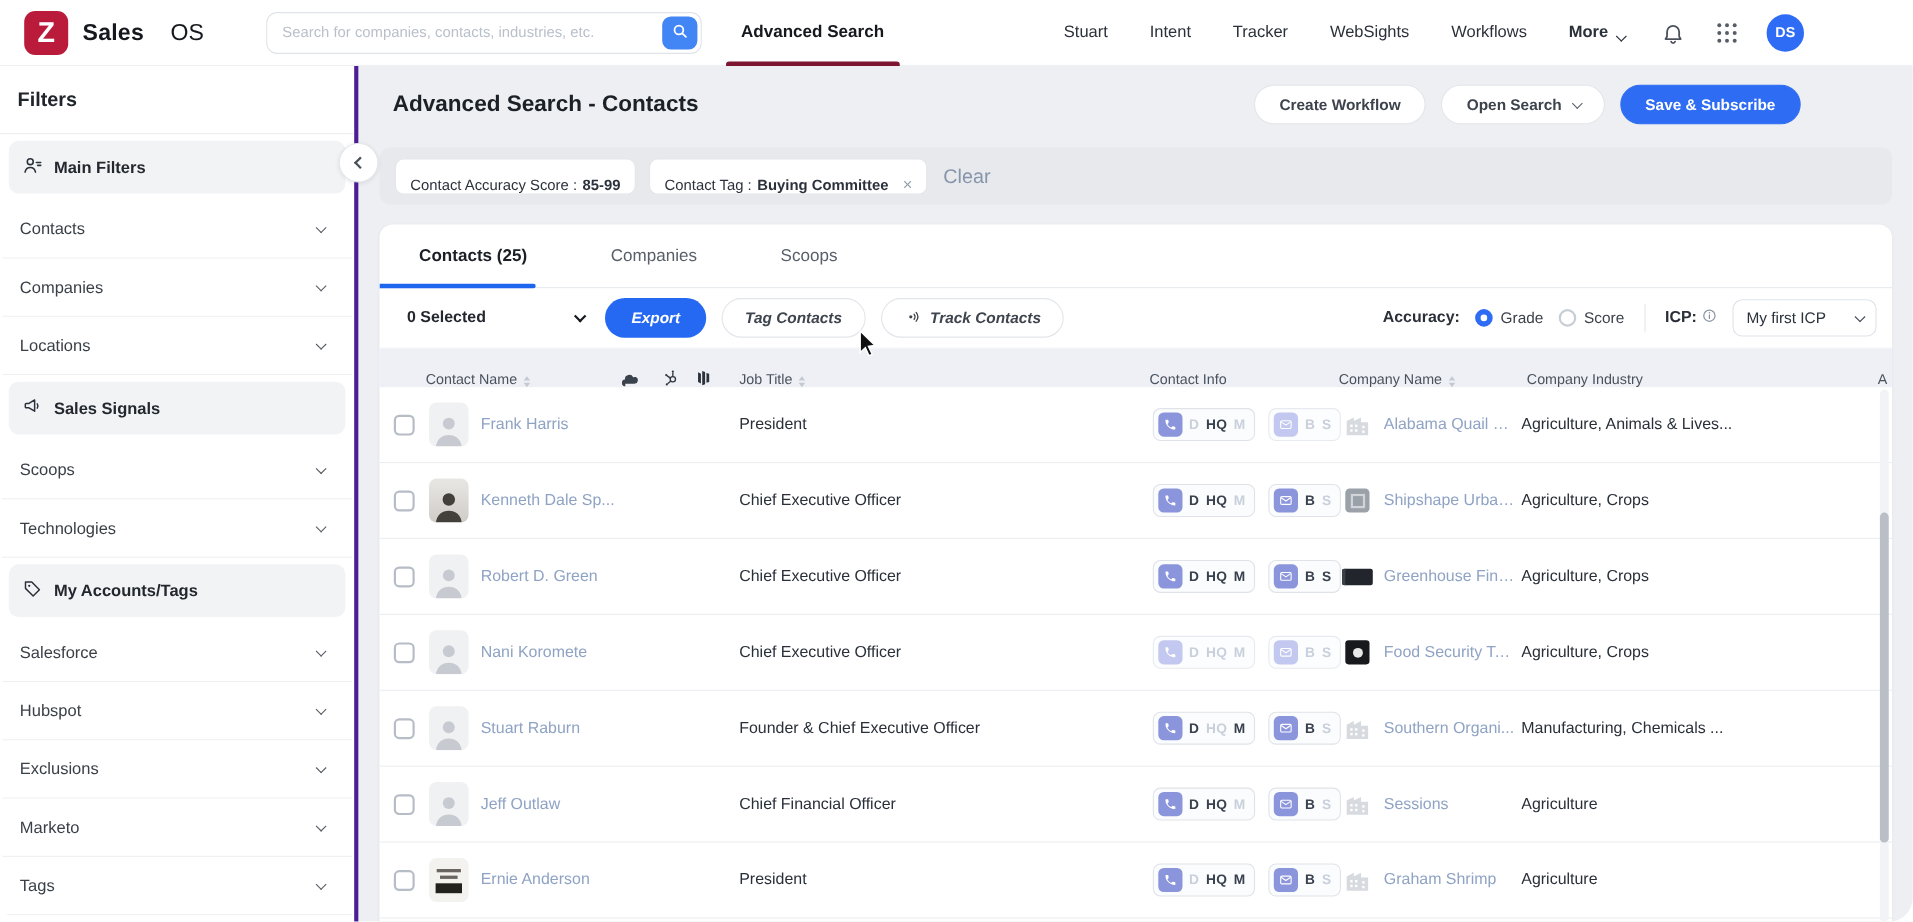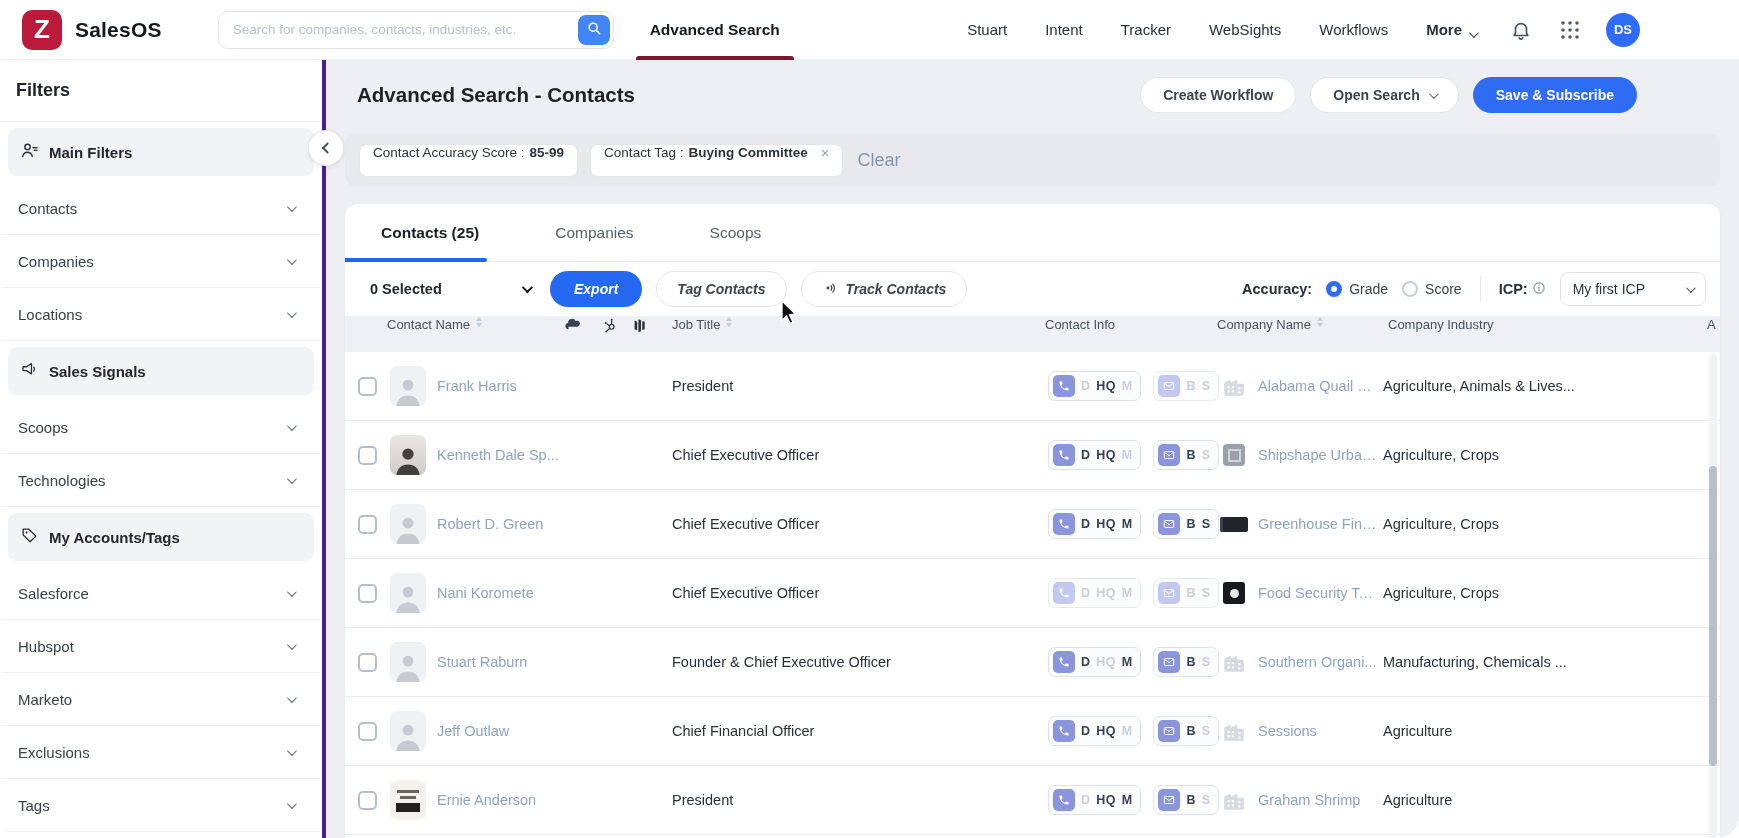--- a/index.html
+++ b/index.html
@@ -4,21 +4,21 @@
 <style>
   * { box-sizing: border-box; margin: 0; padding: 0; }
   html,body { width:1739px; height:838px; background:#fff; font-family:"Liberation Sans", sans-serif; overflow:hidden; }
   .app { position:relative; width:1739px; height:838px; background:#fff; border-radius:22px; overflow:hidden; }
 
   
   .topbar { height:60px; background:#fff; display:flex; align-items:center; border-bottom:1px solid #eef0f2; position:relative; z-index:10; }
   .logo-mark { width:40px; height:40px; margin-left:22px; border-radius:10px; background:#bb1b3a; color:#fff; font-weight:bold; font-size:26px; display:flex; align-items:center; justify-content:center; flex:none; }
   .brand { margin-left:13px; font-size:21px; color:#15181d; letter-spacing:.2px; white-space:nowrap; }
   .brand .b { font-weight:800; }
-  .brand .l { font-weight:700; }
+  .brand .l { font-weight:400;margin-left:24px; }
   .searchwrap { position:relative; width:396px; height:38px; margin-left:56px; flex:none; }
   .searchwrap input { width:100%; height:100%; border:1px solid #e0e4e9; border-radius:10px; padding:0 44px 0 14px; font-size:13.5px; color:#333; outline:none; font-family:inherit; background:#fff; }
   .searchwrap input::placeholder { color:#b9c0ca; }
   .search-btn { position:absolute; right:4px; top:4px; width:32px; height:30px; border:none; border-radius:8px; background:#4285f4; display:flex; align-items:center; justify-content:center; cursor:pointer; }
   .ptab { position:relative; height:60px; display:flex; align-items:center; margin-left:22px; padding:0 14px; font-size:15.5px; font-weight:700; color:#15181d; white-space:nowrap; }
   .ptab::after { content:""; position:absolute; left:0; right:0; bottom:0; height:4px; background:#7d1430; border-radius:3px 3px 0 0; }
   .top-nav { display:flex; align-items:center; gap:38px; margin-left:auto; font-size:15px; color:#2b313a; font-weight:500; }
   .top-nav .nav-item { cursor:pointer; white-space:nowrap; }
   .more { display:flex; align-items:flex-end; gap:7px;font-weight:bold; }
   .chev { display:inline-block; width:7px; height:7px; border-right:1.8px solid currentColor; border-bottom:1.8px solid currentColor; transform:rotate(45deg) translateY(-2px); }
@@ -42,21 +42,21 @@
   
   .page-head { height:70px; flex:none; display:flex; align-items:center; padding:0 102px 0 31px; }
   .page-title { font-size:20.5px; font-weight:700; color:#1c2027; flex:1; }
   .head-actions { display:flex; align-items:center; gap:14px; }
   .pill { height:36px; border-radius:19px; padding:0 22px; border:1px solid #e3e6ea; background:#fff; font-size:14px; font-weight:600; color:#3c434d; display:flex; align-items:center; gap:9px; cursor:pointer; font-family:inherit; white-space:nowrap; }
   .pill.primary { background:#2e6cf3; border-color:#2e6cf3; color:#fff; font-weight:700; }
   .pill .chev { color:#5a616b; }
 
   
   .chips-band { flex:none; margin:4px 19px 0 19px; height:52px; background:#e7e9ed; border-radius:10px; display:flex; align-items:center; padding-left:14px; gap:12px; }
-  .chip { background:#fff; border:1px solid #e3e6ea; border-radius:8px; height:33px; display:flex; align-items:flex-start; padding:0 13px; font-size:13.5px; color:#2c323c; gap:5px; white-space:nowrap; }
+  .chip { background:#fff; border:1px solid #e3e6ea; border-radius:8px; height:33px; display:flex; align-items:flex-end; padding:0 13px; font-size:13.5px; color:#2c323c; gap:5px; white-space:nowrap; }
   .chip .val { font-weight:700; }
   .chip .x { color:#97a0ab; font-size:15px; margin-left:8px; cursor:pointer; line-height:1; }
   .clear-link { font-size:18px; font-weight:500; color:#8795ab; cursor:pointer; margin-left:2px; }
 
   
   .panel { flex:1; margin:18px 19px 0 19px; background:#fff; border-radius:12px 12px 0 0; position:relative; overflow:hidden; display:flex; flex-direction:column; box-shadow:0 1px 3px rgba(25,35,55,.05); }
   .tabs { flex:none; height:58px; display:flex; align-items:center; gap:64px; padding-left:30px; border-bottom:1px solid #e8ebef; position:relative; }
   .tab { font-size:15.5px; color:#596069; font-weight:500; cursor:pointer; padding:0 6px; }
   .tab.active { color:#1a1e25; font-weight:700; }
   .tab-underline { position:absolute; left:0; bottom:-1px; width:142px; height:4px; background:#1f66ee; border-radius:0 3px 3px 0; }
@@ -67,26 +67,26 @@
   .btn { height:36px; border-radius:18px; padding:0 20px; font-size:14px; font-weight:600; font-family:inherit; display:flex; align-items:center; gap:8px; cursor:pointer; white-space:nowrap;font-style:italic; }
   .btn.export { background:#2569f2; border:none; color:#fff; font-weight:700; padding:0 24px; margin-right:14px; }
   .btn.ghost { background:#fff; border:1px solid #e2e5ea; color:#3f454e; margin-right:14px; }
   .acc-group { margin-left:auto; display:flex; align-items:center; gap:14px; }
   .acc-label { font-size:14.5px; font-weight:600; color:#2a2f38; }
   .radio-opt { display:flex; align-items:center; gap:7px; font-size:14px; color:#3c424b; cursor:pointer; }
   .radio-opt input { appearance:none; width:16px; height:16px; border-radius:50%; border:2px solid #c8cdd5; margin:0; cursor:pointer; }
   .radio-opt input:checked { border:5px solid #2e6cf3; }
   .vdiv { width:1px; height:26px; background:#e4e7ec; margin:0 4px; }
   .icp-label { display:flex; align-items:center; gap:4px; font-size:14.5px; font-weight:600; color:#2a2f38; }
-  .icp-select { height:34px; border:1px solid #dfe3e9; border-radius:9px; background:#fff; display:flex; align-items:center; gap:41px; padding:0 12px; font-size:14px; color:#2c323b; cursor:pointer; }
+  .icp-select { height:34px; border:1px solid #dfe3e9; border-radius:9px; background:#fff; display:flex; align-items:center; gap:26px; padding:0 12px; font-size:14px; color:#2c323b; cursor:pointer; }
   .icp-select .chev { color:#444b55; }
 
   
   .thead { flex:none; height:35px; background:#eef0f5; position:relative; font-size:13px; color:#4a525e; }
-  .th { position:absolute; top:0; height:35px; display:flex; align-items:flex-start; gap:6px; white-space:nowrap; }
+  .th { position:absolute; top:0; height:35px; display:flex; align-items:flex-end; gap:6px; white-space:nowrap; }
   .sorts { display:flex; flex-direction:column; gap:2px; }
   .tri-up { width:0; height:0; border-left:3.5px solid transparent; border-right:3.5px solid transparent; border-bottom:4px solid #c3cad3; }
   .tri-dn { width:0; height:0; border-left:3.5px solid transparent; border-right:3.5px solid transparent; border-top:4px solid #c3cad3; }
 
   .rows { flex:1; overflow:hidden; }
   .trow { height:69px; display:flex; align-items:center; border-bottom:1px solid #ebedf0; }
   .c-check { width:45px; flex:none; padding-left:13px; }
   .cbx { appearance:none; width:19px; height:19px; border:2px solid #b6bdc7; border-radius:5px; background:#fff; cursor:pointer; display:block; }
   .c-avatar { width:47px; flex:none; }
   .avatar { width:36px; height:40px; border-radius:7px; background:#f0f1f3; display:flex; align-items:flex-end; justify-content:center; overflow:hidden; }
@@ -236,25 +236,25 @@
 
       <div class="sb-item">
           <span>Salesforce</span>
           <span class="chev"></span>
         </div>
       <div class="sb-item">
           <span>Hubspot</span>
           <span class="chev"></span>
         </div>
       <div class="sb-item">
+          <span>Exclusions</span>
+          <span class="chev"></span>
+        </div>
+      <div class="sb-item">
           <span>Marketo</span>
-          <span class="chev"></span>
-        </div>
-      <div class="sb-item">
-          <span>Exclusions</span>
           <span class="chev"></span>
         </div>
       <div class="sb-item">
           <span>Tags</span>
           <span class="chev"></span>
         </div>
     </aside>
 
     <button class="collapse-btn">
         <span class="chev-left"></span>

